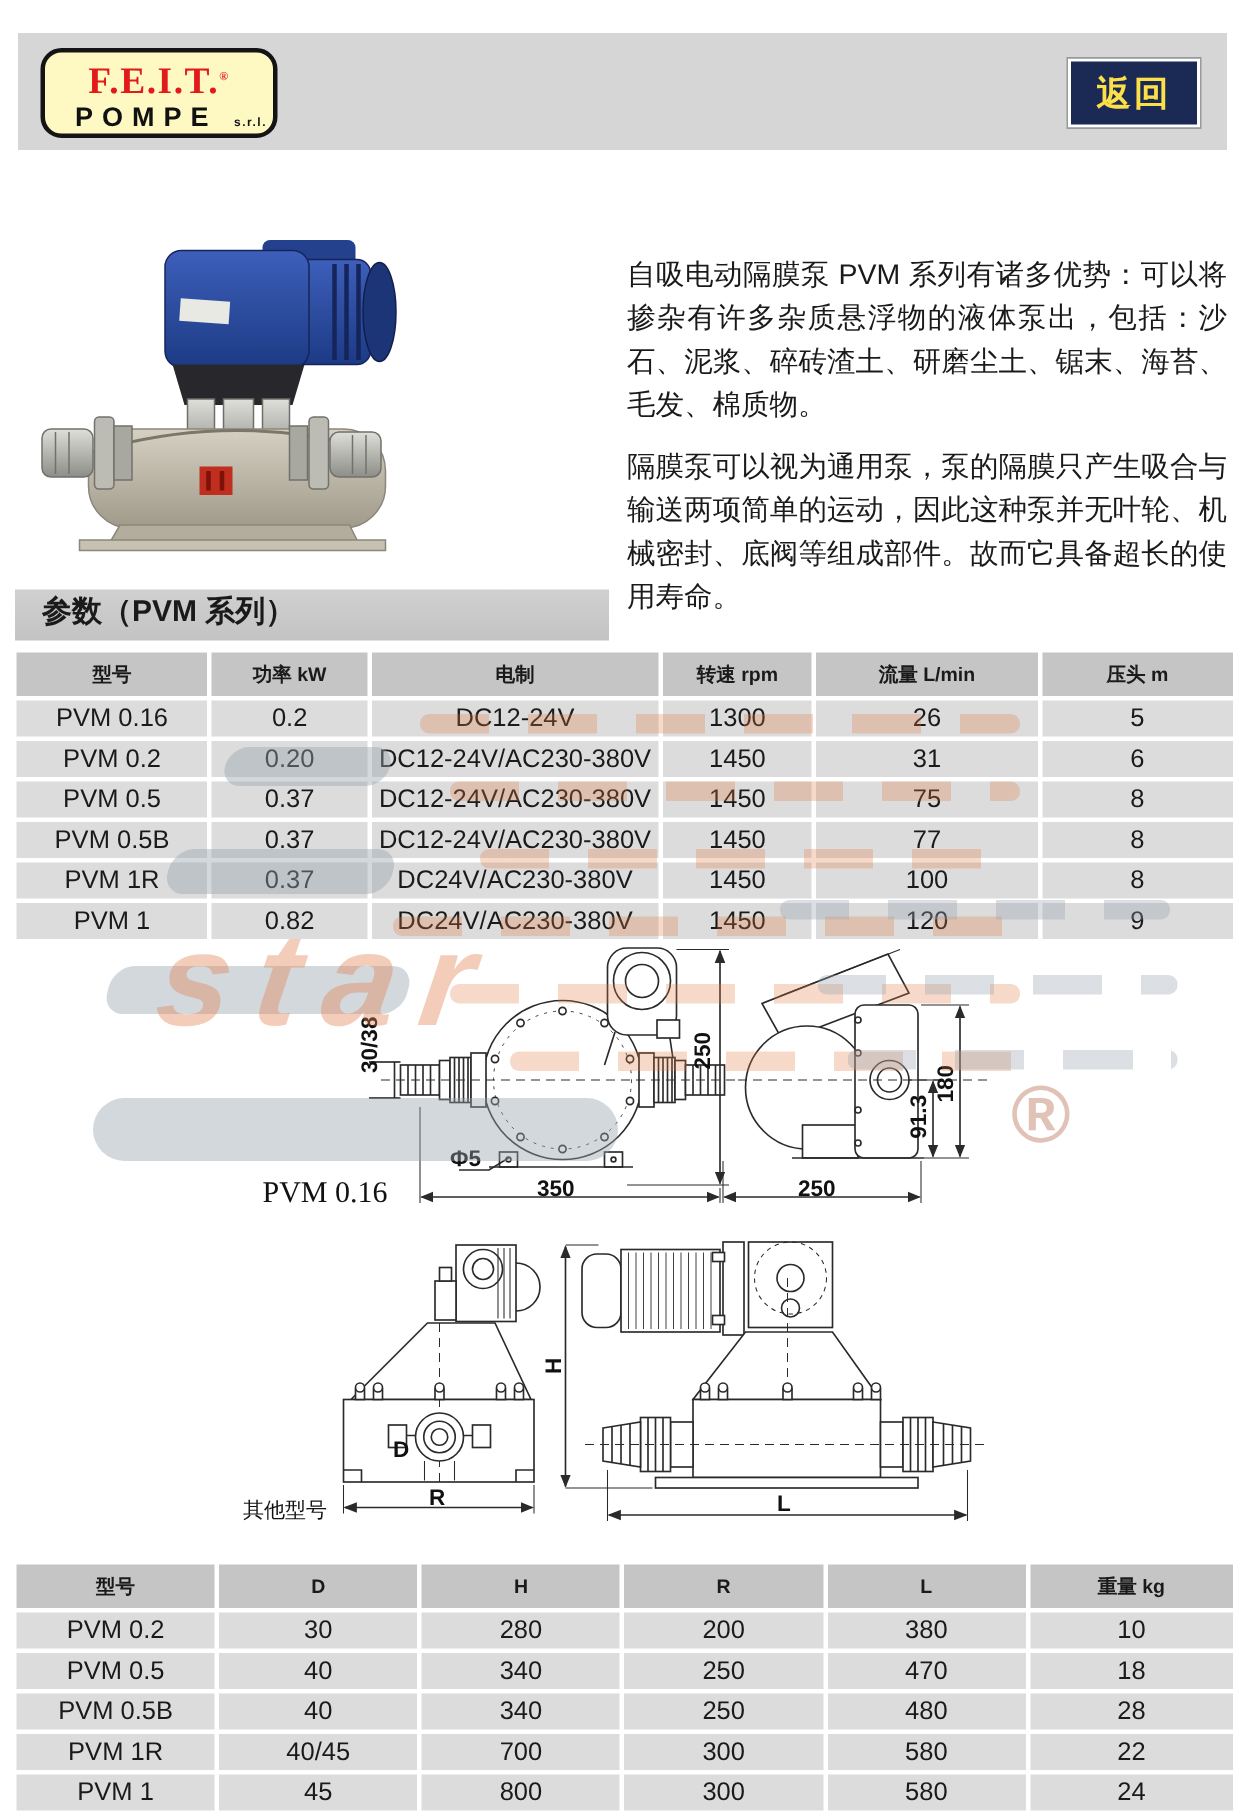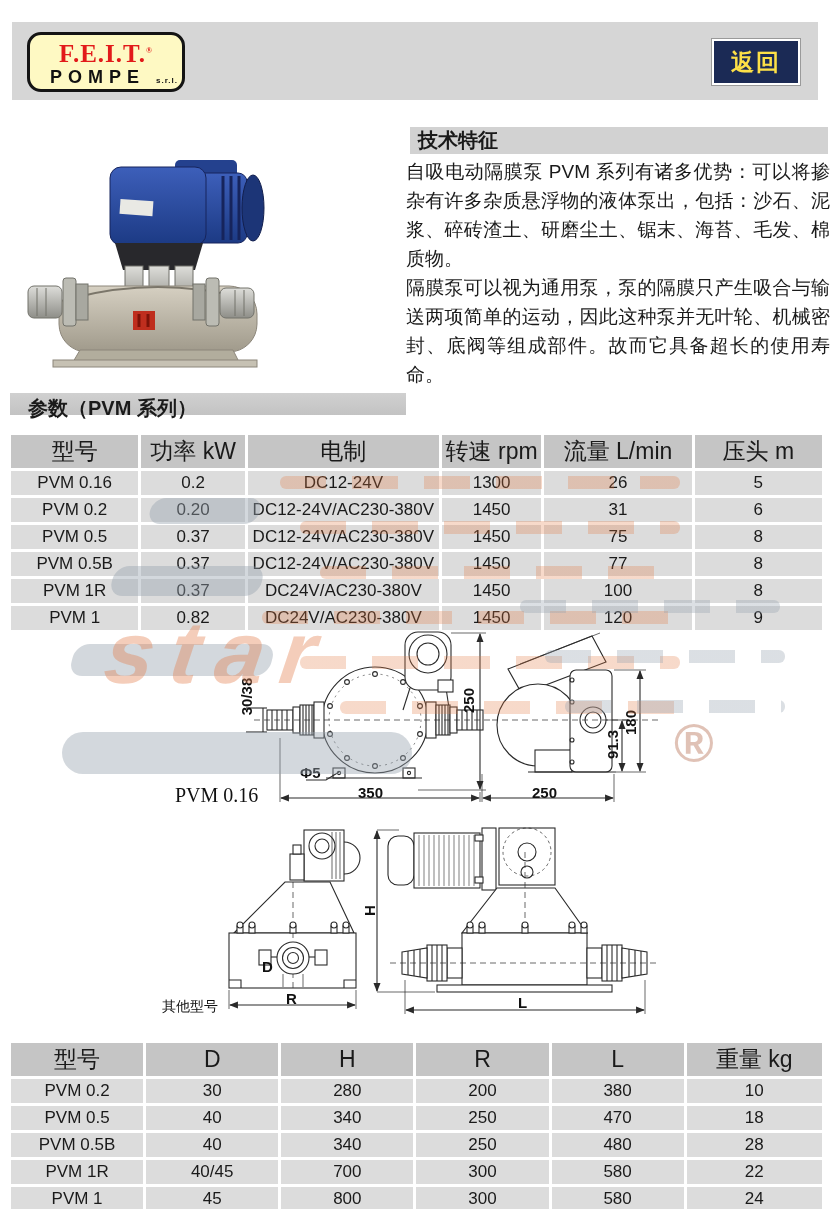--- a/index.html
+++ b/index.html
@@ -22,30 +22,30 @@
   .back-btn{position:absolute;left:700px;top:17px;width:84px;height:42px;background:#1b2a55;
         border:2px solid #ffffff;box-shadow:0 0 0 1px #9a9a9a;display:flex;align-items:center;
         justify-content:center;cursor:pointer;}
   .back-btn span{color:#fde047;font-size:23px;font-weight:bold;letter-spacing:2px;}
 
   
   .tech-strip{position:absolute;left:410px;top:127px;width:418px;height:27px;background:#d2d2d2;
         font-size:20px;font-weight:bold;line-height:27px;padding-left:8px;box-sizing:border-box;}
   .tech-text{position:absolute;left:406px;top:157px;width:424px;font-size:19px;line-height:29px;
         text-align:justify;}
-  .tech-text p{margin:0;}
+  .tech-text p{margin:12px;}
 
   
-  .param-strip{position:absolute;left:10px;top:393px;width:396px;height:22px;
+  .param-strip{position:absolute;left:10px;top:393px;width:396px;height:34px;
         background:linear-gradient(#d0d0d0,#c3c3c3);font-size:20px;font-weight:bold;
         line-height:30px;padding-left:18px;box-sizing:border-box;}
 
   
   table.data{position:absolute;border-collapse:separate;border-spacing:3px;table-layout:fixed;}
-  table.data th{background:#c5c5c5;font-weight:normal;font-size:23px;height:27px;text-align:center;}
+  table.data th{background:#c5c5c5;font-weight:bold;font-size:13px;height:27px;text-align:center;}
   table.data td{background:#dcdcdc;font-size:17px;height:22px;text-align:center;}
   #table1{left:8px;top:432px;width:817px;}
   #table2{left:8px;top:1040px;width:817px;}
 
   
   .draw{position:absolute;}
   .dim{position:absolute;font-size:15px;font-weight:bold;color:#111;white-space:nowrap;}
   .rot{transform:rotate(-90deg);}
   .model-label{position:absolute;font-family:"Liberation Serif",serif;font-size:20px;color:#111;white-space:nowrap;}
 
@@ -123,21 +123,20 @@
     <line x1="219" y1="142" x2="219" y2="168" stroke="#72726b"></line>
 
     <rect x="108" y="163" width="22" height="19" fill="#bf2e1e"></rect>
     <line x1="114" y1="166" x2="114" y2="179" stroke="#7c1208" stroke-width="3"></line>
     <line x1="123" y1="166" x2="123" y2="179" stroke="#7c1208" stroke-width="3"></line>
 
     <polygon points="55,202 208,202 214,214 48,214" fill="#b2ad9d" stroke="#8c867a"></polygon>
     <rect x="28" y="212" width="204" height="7" fill="#c6c1b3" stroke="#8c867a"></rect>
   </svg>
 
-  <div class="tech-strip">技术特征</div>
   <div class="tech-text">
     <p>自吸电动隔膜泵 PVM 系列有诸多优势：可以将掺杂有许多杂质悬浮物的液体泵出，包括：沙石、泥浆、碎砖渣土、研磨尘土、锯末、海苔、毛发、棉质物。</p>
     <p>隔膜泵可以视为通用泵，泵的隔膜只产生吸合与输送两项简单的运动，因此这种泵并无叶轮、机械密封、底阀等组成部件。故而它具备超长的使用寿命。</p>
   </div>
 
   <div class="param-strip">参数（PVM 系列）</div>
 
   <table class="data" id="table1">
     <colgroup>
         <col style="width:16%">

